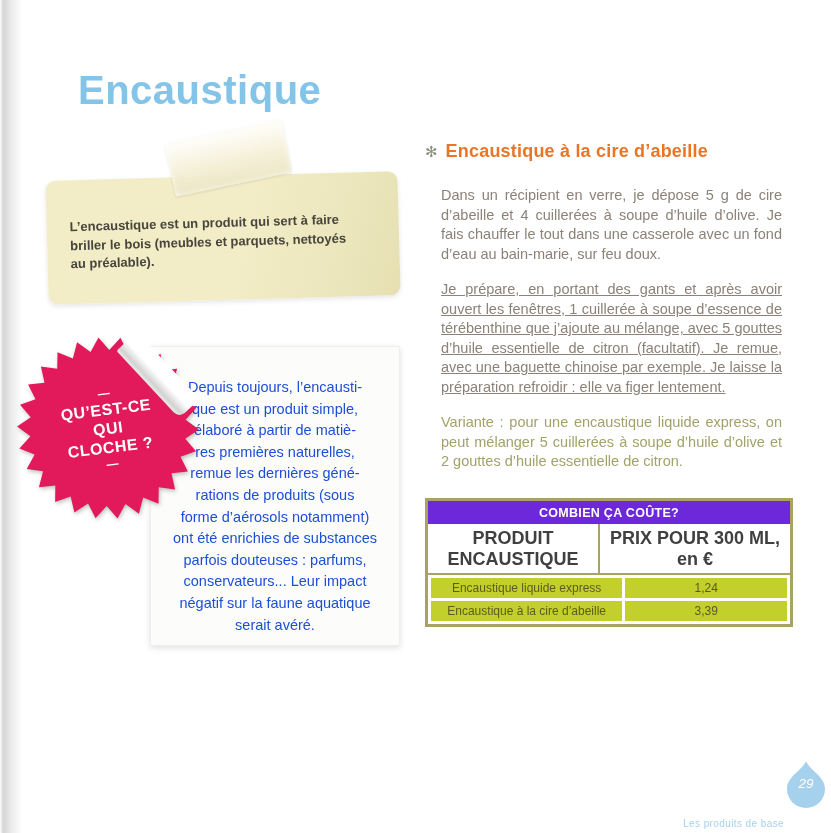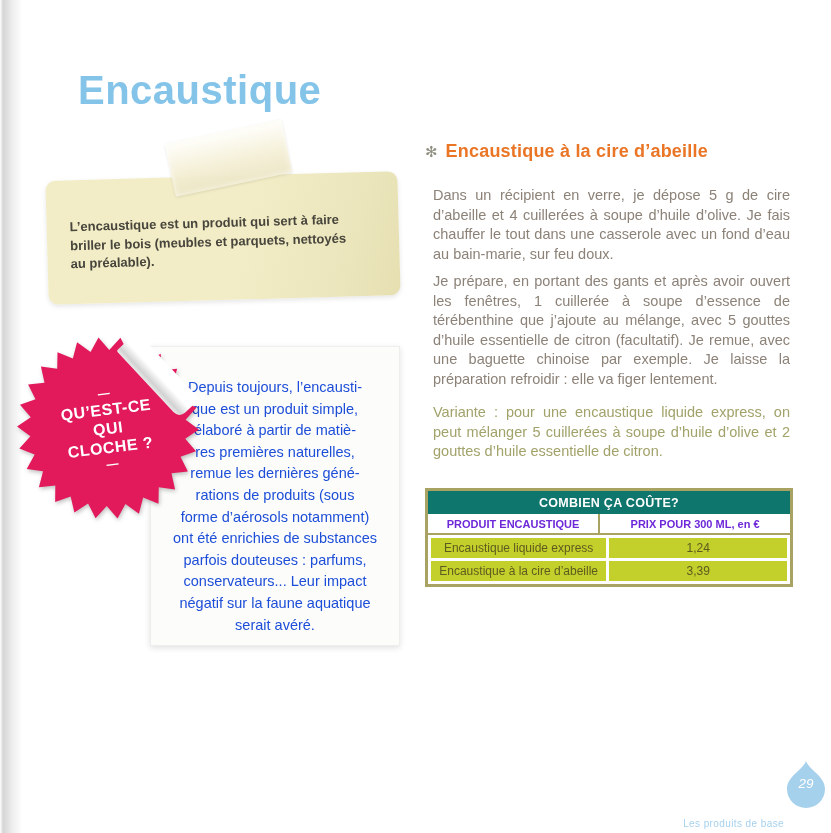--- a/index.html
+++ b/index.html
@@ -71,49 +71,49 @@
   
   .col-right{position:absolute;left:425px;top:141px;width:373px;z-index:2;}
   .recipe-heading{
     display:flex;align-items:baseline;gap:8px;
     font-size:18px;font-weight:700;color:#ea7525;
   }
   .asterisk{color:#8f8f80;font-size:15px;font-weight:400;}
   .recipe-heading .h-text{letter-spacing:0.2px;}
   .para{
     color:#8c8278;font-size:14.5px;line-height:19.5px;
-    text-align:justify;margin:8px;
+    text-align:justify;margin:16px;
   }
   .para.p1{margin-top:24px;}
   .para.p2{margin-top:20px;}
-  .para.p3{margin-top:0;}
+  .para.p3{margin-top:0;text-decoration:underline;}
   .para.variant{margin-top:14px;color:#a2a26b;}
   
   .price-table{
     margin-top:26px;width:368px;border:3px solid #a8a263;
     box-sizing:border-box;background:#ffffff;
   }
   .pt-title{
-    background:#0f766e;color:#ffffff;font-weight:700;font-size:12.5px;
+    background:#6d28d9;color:#ffffff;font-weight:700;font-size:12.5px;
     text-align:center;padding:5px 0 4px 0;letter-spacing:0.3px;
   }
   .pt-head{display:flex;background:#ffffff;border-bottom:2px solid #a8a263;}
   .pt-head .pt-c1{
     width:47%;border-right:2px solid #a8a263;
   }
   .pt-head .pt-c2{flex:1;}
   .pt-head div{
-    color:#6d28d9;font-weight:700;font-size:11px;text-align:center;
+    color:#404040;font-weight:700;font-size:18px;text-align:center;
     padding:4px 0 3px 0;
   }
   .pt-row{display:flex;gap:3px;margin:3px;}
   .pt-row .pt-c1{width:47%;background:#c3cf2a;}
   .pt-row .pt-c2{flex:1;background:#c3cf2a;}
   .pt-row div{
-    color:#5c5c20;font-size:12px;text-align:center;padding:3px 4px;
+    color:#5c5c20;font-size:12px;text-align:center;padding:3px 12px;
   }
   
   .footer-label{
     position:absolute;left:0;top:806px;width:784px;text-align:right;
     font-size:10px;color:#a6d1ed;letter-spacing:0.4px;z-index:2;margin-top:12px;
   }
   .drop{position:absolute;left:785px;top:760px;width:42px;height:48px;z-index:2;}
   .drop-number{
     position:absolute;left:785px;top:776px;width:42px;text-align:center;
     color:#ffffff;font-size:13.5px;z-index:3;font-style:italic;

